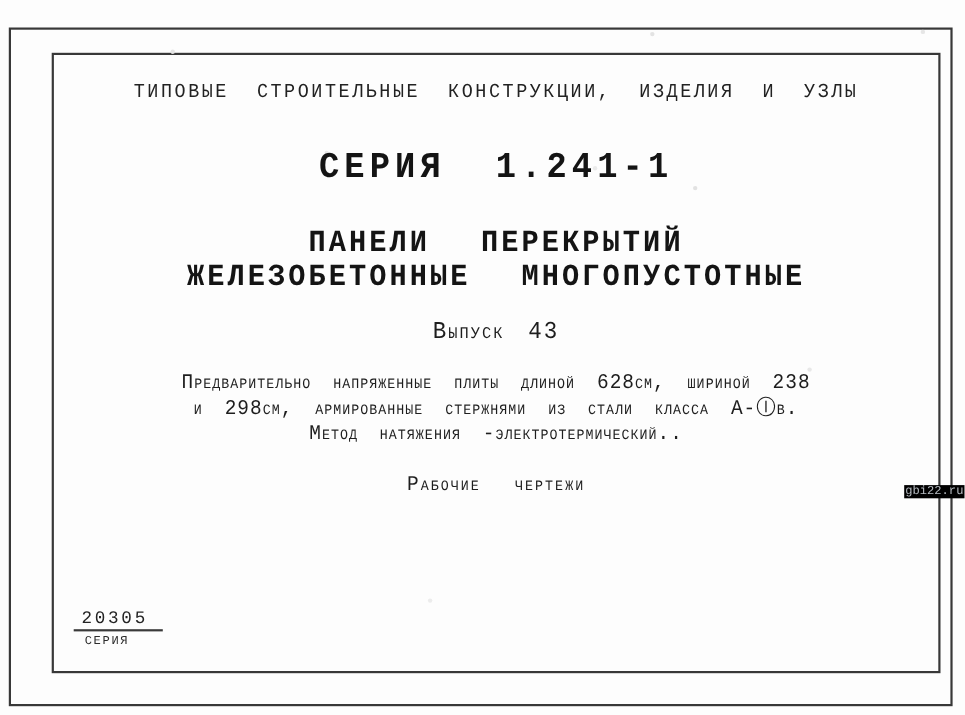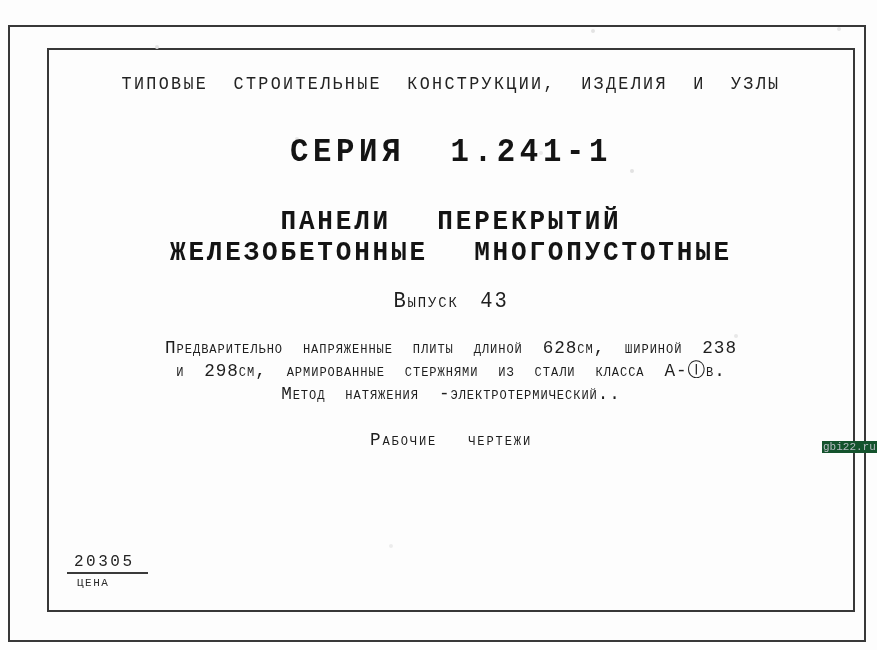--- a/index.html
+++ b/index.html
@@ -112,21 +112,21 @@
     font-size: 11px;
     letter-spacing: 1.5px;
     color: #2c2c2c;
   }
   .watermark {
     position: absolute;
     left: 822px; top: 441px;
     font-size: 11px;
     color: #b6bcc2;
     z-index: 5;
-    background: #14532d;
+    background: #000000;
     padding: 0 1px;
   }
 </style>
 </head>
 <body>
 
 <div class="scan">
 
   <div class="outer-frame"></div>
   <div class="inner-frame"></div>
@@ -146,17 +146,17 @@
   <div class="centered cond description">
     <div>Предварительно напряженные плиты длиной 628см, шириной 238</div>
     <div>и 298см, армированные стержнями из стали класса А-Ⓘв.</div>
     <div>Метод натяжения -электротермический..</div>
   </div>
 
   <div class="centered cond doc-type">Рабочие чертежи</div>
 
   <div class="price-number">20305</div>
   <div class="price-rule"></div>
-  <div class="price-label">ЦЕНА</div>
+  <div class="price-label">СЕРИЯ</div>
 
   <div class="watermark">gbi22.ru</div>
 
 </div>
 
 </body></html>

